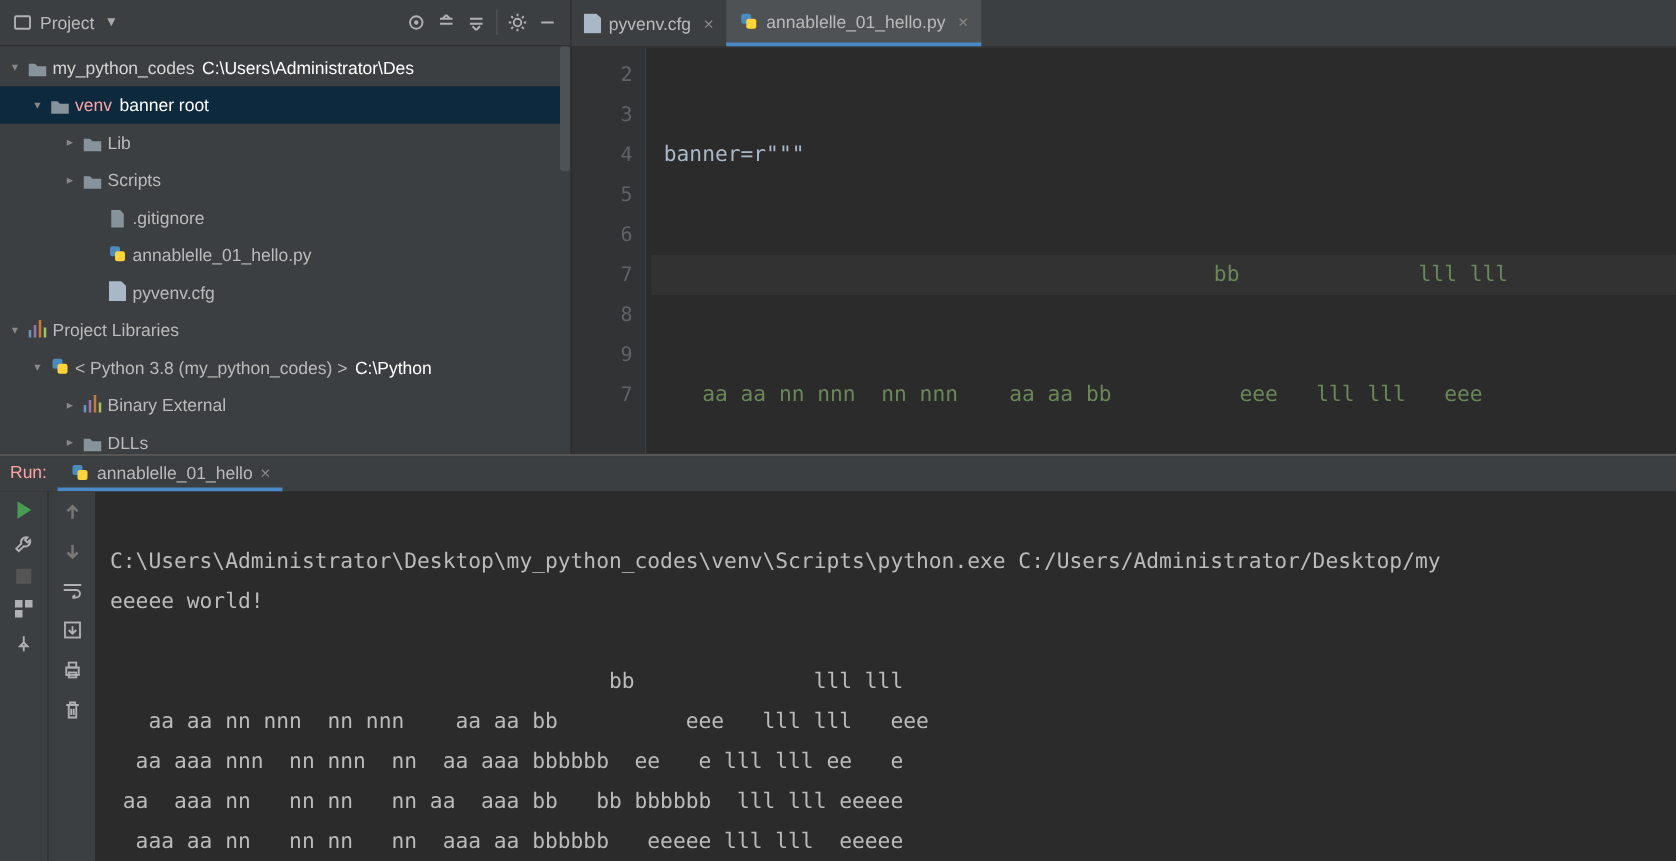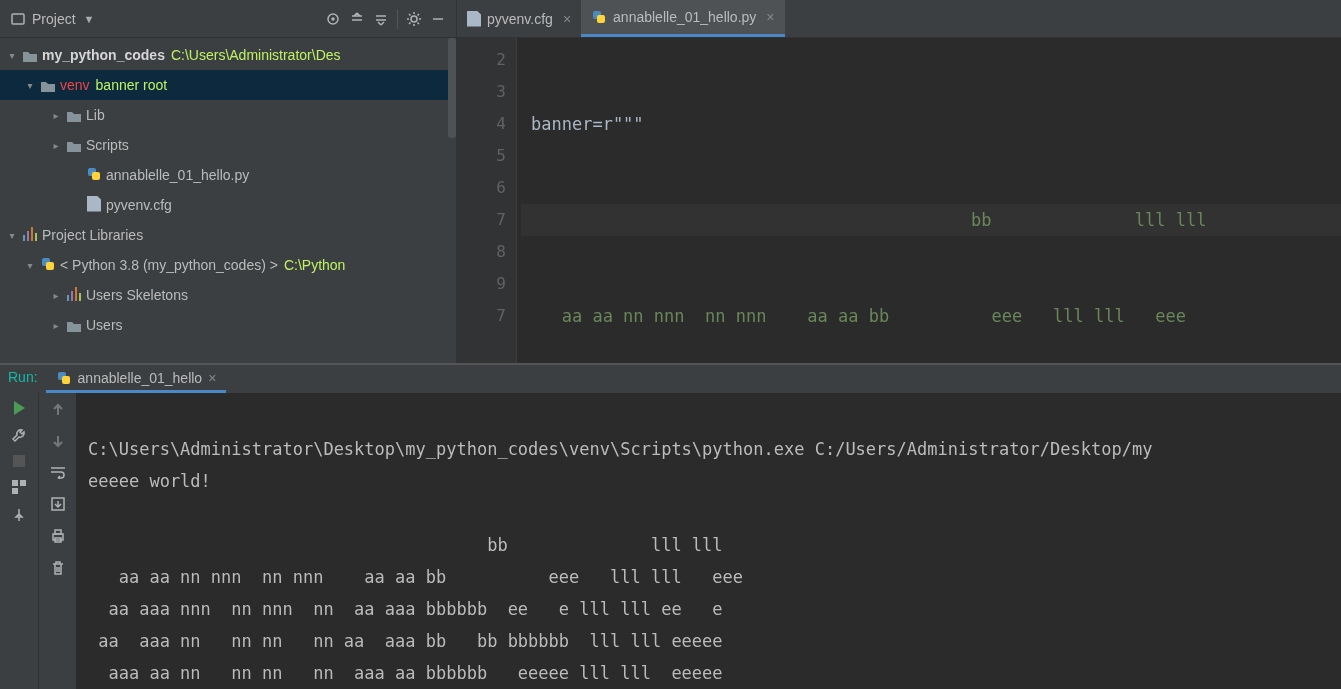--- a/index.html
+++ b/index.html
@@ -53,22 +53,22 @@
   color: #bbbbbb;
   white-space: nowrap;
 }
 .tree-row .chev { width: 16px; text-align: center; color: #888; font-size: 10px; }
 .tree-row .fldr, .tree-row .file-ico { width: 20px; text-align: center; margin-right: 2px; }
 .tree-row.l0 { padding-left: 4px; }
 .tree-row.l1 { padding-left: 22px; }
 .tree-row.l2 { padding-left: 48px; }
 .tree-row.l3 { padding-left: 68px; }
 .tree-row.sel { background: #0d293e; }
-.tree-row.sel .label { color: #ef4444; }
-.dim { color: #bef264; margin-left: 6px; }
+.tree-row.sel .label { color: #fca5a5; }
+.dim { color: #ffffff; margin-left: 6px; }
 .folder-svg { width: 16px; height: 14px; vertical-align: middle; }
 .file-svg { width: 14px; height: 16px; vertical-align: middle; }
 .py-ico { display:inline-block; width:16px; height:16px; position:relative; }
 .py-ico::before{content:"";position:absolute;width:8px;height:8px;background:#4b8bbe;border-radius:2px;top:2px;left:2px;}
 .py-ico::after{content:"";position:absolute;width:8px;height:8px;background:#ffd43b;border-radius:2px;bottom:2px;right:2px;}
 .bars-ico { display:inline-flex; gap:2px; align-items:flex-end; height:14px; width:16px; justify-content:center;}
 .bars-ico span{width:2px;background:#cc7832;}
 .bars-ico span:nth-child(1){height:6px;background:#6897bb;}
 .bars-ico span:nth-child(2){height:10px;background:#9876aa;}
 .bars-ico span:nth-child(3){height:14px;background:#cc7832;}
@@ -137,21 +137,21 @@
   flex-direction: column;
 }
 .run-header {
   height: 28px;
   background: #3c3f41;
   display: flex;
   align-items: stretch;
   padding-left: 6px;
   font-size: 14px;
 }
-.run-header .label { color: #14b8a6; padding: 4px 8px 0 2px; }
+.run-header .label { color: #fca5a5; padding: 4px 8px 0 2px; }
 .run-tab {
   display: flex; align-items: center; gap: 6px;
   padding: 0 10px;
   border-bottom: 3px solid #4a88c7;
   color: #bbbbbb;
 }
 .run-tab .close{ color:#888;}
 .run-body { flex: 1; display: flex; }
 .run-side {
   width: 38px;
@@ -225,21 +225,21 @@
           </svg>
         </span>
     </div>
     <div class="tree">
       <div class="scrollbar-stub"></div>
       <div class="tree-row l0">
         <span class="chev">▾</span>
         <span class="fldr"><svg class="folder-svg">
               <path d="M1 3h5l2 2h7v8H1z" fill="#87939a" stroke="none"></path>
             </svg></span>
-        <span class="label" style="font-weight:700;color:#d5d5d5">my_python_codes</span>
+        <span class="label" style="font-weight:400;color:#d5d5d5">my_python_codes</span>
         <span class="dim">C:\Users\Administrator\Des</span>
       </div>
       <div class="tree-row l1 sel">
         <span class="chev">▾</span>
         <span class="fldr"><svg class="folder-svg">
               <path d="M1 3h5l2 2h7v8H1z" fill="#87939a" stroke="none"></path>
             </svg></span>
         <span class="label">venv</span>
         <span class="dim">banner root</span>
       </div>
@@ -249,20 +249,27 @@
               <path d="M1 3h5l2 2h7v8H1z" fill="#87939a" stroke="none"></path>
             </svg></span>
         <span class="label">Lib</span>
       </div>
       <div class="tree-row l2">
         <span class="chev">▸</span>
         <span class="fldr"><svg class="folder-svg">
               <path d="M1 3h5l2 2h7v8H1z" fill="#87939a" stroke="none"></path>
             </svg></span>
         <span class="label">Scripts</span>
+      </div>
+      <div class="tree-row l3">
+        <span class="chev"></span>
+        <span class="file-ico"><svg class="file-svg">
+              <path d="M2 1h7l3 3v11H2z" fill="#87939a" stroke="none"></path>
+            </svg></span>
+        <span class="label">.gitignore</span>
       </div>
       <div class="tree-row l3">
         <span class="chev"></span>
         <span class="file-ico"><span class="py-ico"></span></span>
         <span class="label">annablelle_01_hello.py</span>
       </div>
       <div class="tree-row l3">
         <span class="chev"></span>
         <span class="file-ico"><span class="cfg-ico"></span></span>
         <span class="label">pyvenv.cfg</span>
@@ -284,28 +291,28 @@
         <span class="dim">C:\Python</span>
       </div>
       <div class="tree-row l2">
         <span class="chev">▸</span>
         <span class="fldr"><span class="bars-ico">
               <span></span>
               <span></span>
               <span></span>
               <span></span>
             </span></span>
-        <span class="label">Users Skeletons</span>
+        <span class="label">Binary External</span>
       </div>
       <div class="tree-row l2">
         <span class="chev">▸</span>
         <span class="fldr"><svg class="folder-svg">
               <path d="M1 3h5l2 2h7v8H1z" fill="#87939a" stroke="none"></path>
             </svg></span>
-        <span class="label">Users</span>
+        <span class="label">DLLs</span>
       </div>
     </div>
   </div>
 
   <div class="editor-area">
     <div class="editor-tabs">
       <div class="ed-tab">
         <span class="cfg-ico"></span>
         <span>pyvenv.cfg</span>
         <span class="close">×</span>

